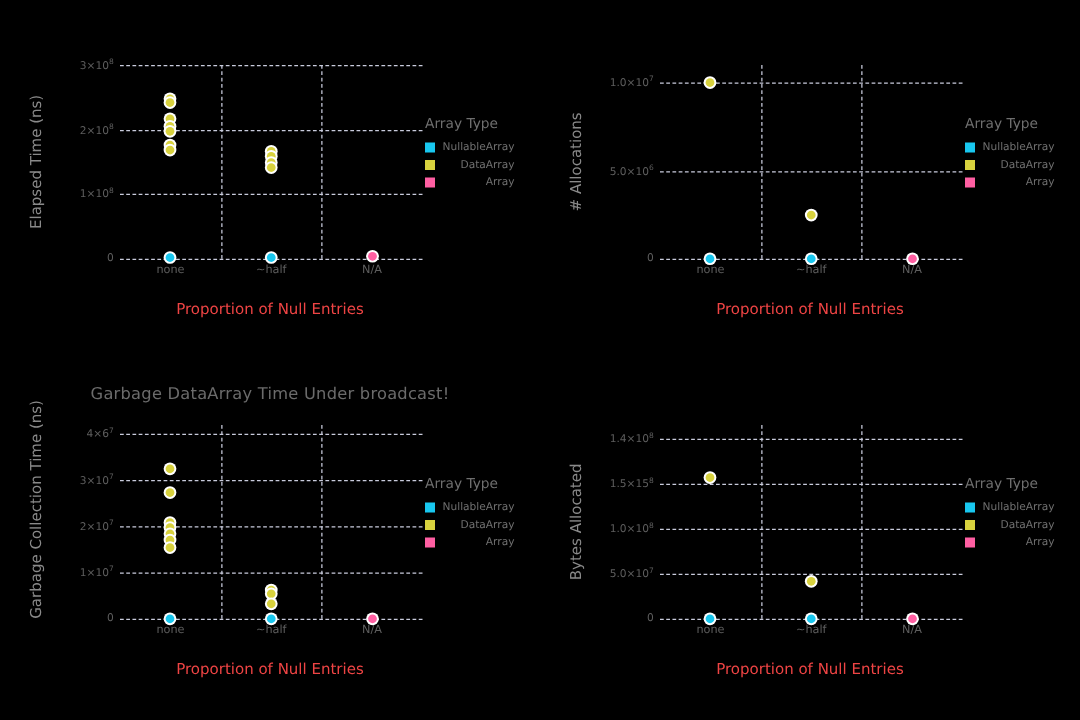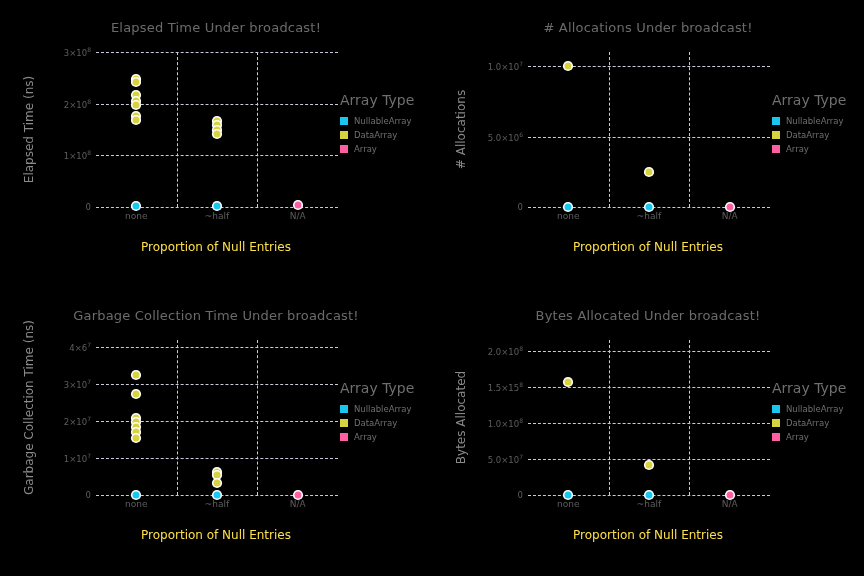--- a/index.html
+++ b/index.html
@@ -69,63 +69,63 @@
     color: #8a8a8a;
     font-size: 12px;
     white-space: nowrap;
     transform-origin: 0 0;
     transform: rotate(-90deg);
   }
   .xlabel {
     position: absolute;
     left: 0; width: 432px;
     text-align: center;
-    color: #fde047;
+    color: #ef4444;
     font-size: 12px;
     top: 240px;
     white-space: nowrap;
   }
 
   .pt {
     position: absolute;
     width: 7px; height: 7px;
     border-radius: 50%;
     transform: translate(-50%, -50%);
     box-shadow: 0 0 0 1.6px #ffffff;
   }
 
   .legend { position: absolute; }
   .legend-title {
     color: #6f6f6f;
-    font-size: 14px;
+    font-size: 11px;
     white-space: nowrap;
     margin-bottom: 6px;
   }
   .legend-row {
     display: flex; align-items: center;
     height: 13px;
     margin-bottom: 1px;
+    justify-content: space-between;
   }
   .legend-swatch {
     width: 8px; height: 8px;
     margin-right: 6px;
     flex: 0 0 auto;
   }
   .legend-text {
     color: #6f6f6f;
     font-size: 8.5px;
     white-space: nowrap;
   }
 </style>
 </head>
 <body>
 
 <div id="root">
     <div class="panel" style="left: 0px; top: 0px;">
-      <div class="p-title">Elapsed Time Under broadcast!</div>
       <div class="plot">
         <div class="gridline-h" style="top: 155px;"></div>
         <div class="ytick" style="top: 155px;"><span>0</span></div>
         <div class="gridline-h" style="top: 103.333px;"></div>
         <div class="ytick" style="top: 103.333px;"><span>1×10</span><sup>8</sup></div>
         <div class="gridline-h" style="top: 51.6667px;"></div>
         <div class="ytick" style="top: 51.6667px;"><span>2×10</span><sup>8</sup></div>
         <div class="gridline-h" style="top: 0px;"></div>
         <div class="ytick" style="top: 0px;"><span>3×10</span><sup>8</sup></div>
         <div class="xtick" style="left: 40.3333px;">none</div>
@@ -160,21 +160,20 @@
           <span class="legend-swatch" style="background: rgb(216, 210, 62);"></span>
           <span class="legend-text">DataArray</span>
         </div>
         <div class="legend-row">
           <span class="legend-swatch" style="background: rgb(255, 95, 162);"></span>
           <span class="legend-text">Array</span>
         </div>
       </div>
     </div>
     <div class="panel" style="left: 432px; top: 0px;">
-      <div class="p-title"># Allocations Under broadcast!</div>
       <div class="plot">
         <div class="gridline-h" style="top: 155px;"></div>
         <div class="ytick" style="top: 155px;"><span>0</span></div>
         <div class="gridline-h" style="top: 84.5455px;"></div>
         <div class="ytick" style="top: 84.5455px;"><span>5.0×10</span><sup>6</sup></div>
         <div class="gridline-h" style="top: 14.0909px;"></div>
         <div class="ytick" style="top: 14.0909px;"><span>1.0×10</span><sup>7</sup></div>
         <div class="xtick" style="left: 40.3333px;">none</div>
         <div class="gridline-v" style="left: 80.6667px;"></div>
         <div class="xtick" style="left: 121px;">~half</div>
@@ -198,21 +197,21 @@
           <span class="legend-swatch" style="background: rgb(216, 210, 62);"></span>
           <span class="legend-text">DataArray</span>
         </div>
         <div class="legend-row">
           <span class="legend-swatch" style="background: rgb(255, 95, 162);"></span>
           <span class="legend-text">Array</span>
         </div>
       </div>
     </div>
     <div class="panel" style="left: 0px; top: 288px;">
-      <div class="p-title">Garbage Collection Time Under broadcast!</div>
+      <div class="p-title">Garbage DataArray Time Under broadcast!</div>
       <div class="plot">
         <div class="gridline-h" style="top: 155px;"></div>
         <div class="ytick" style="top: 155px;"><span>0</span></div>
         <div class="gridline-h" style="top: 118.095px;"></div>
         <div class="ytick" style="top: 118.095px;"><span>1×10</span><sup>7</sup></div>
         <div class="gridline-h" style="top: 81.1905px;"></div>
         <div class="ytick" style="top: 81.1905px;"><span>2×10</span><sup>7</sup></div>
         <div class="gridline-h" style="top: 44.2857px;"></div>
         <div class="ytick" style="top: 44.2857px;"><span>3×10</span><sup>7</sup></div>
         <div class="gridline-h" style="top: 7.38095px;"></div>
@@ -248,32 +247,31 @@
           <span class="legend-swatch" style="background: rgb(216, 210, 62);"></span>
           <span class="legend-text">DataArray</span>
         </div>
         <div class="legend-row">
           <span class="legend-swatch" style="background: rgb(255, 95, 162);"></span>
           <span class="legend-text">Array</span>
         </div>
       </div>
     </div>
     <div class="panel" style="left: 432px; top: 288px;">
-      <div class="p-title">Bytes Allocated Under broadcast!</div>
       <div class="plot">
         <div class="gridline-h" style="top: 155px;"></div>
         <div class="ytick" style="top: 155px;"><span>0</span></div>
         <div class="gridline-h" style="top: 118.953px;"></div>
         <div class="ytick" style="top: 118.953px;"><span>5.0×10</span><sup>7</sup></div>
         <div class="gridline-h" style="top: 82.907px;"></div>
         <div class="ytick" style="top: 82.907px;"><span>1.0×10</span><sup>8</sup></div>
         <div class="gridline-h" style="top: 46.8605px;"></div>
         <div class="ytick" style="top: 46.8605px;"><span>1.5×15</span><sup>8</sup></div>
         <div class="gridline-h" style="top: 10.814px;"></div>
-        <div class="ytick" style="top: 10.814px;"><span>2.0×10</span><sup>8</sup></div>
+        <div class="ytick" style="top: 10.814px;"><span>1.4×10</span><sup>8</sup></div>
         <div class="xtick" style="left: 40.3333px;">none</div>
         <div class="gridline-v" style="left: 80.6667px;"></div>
         <div class="xtick" style="left: 121px;">~half</div>
         <div class="gridline-v" style="left: 161.333px;"></div>
         <div class="xtick" style="left: 201.667px;">N/A</div>
         <div class="pt" title="NullableArray" style="left: 40.3333px; top: 155px; background: rgb(24, 199, 239);"></div>
         <div class="pt" title="NullableArray" style="left: 121px; top: 155px; background: rgb(24, 199, 239);"></div>
         <div class="pt" title="DataArray" style="left: 40.3333px; top: 41.814px; background: rgb(216, 210, 62);"></div>
         <div class="pt" title="DataArray" style="left: 121px; top: 125.442px; background: rgb(216, 210, 62);"></div>
         <div class="pt" title="Array" style="left: 201.667px; top: 155px; background: rgb(255, 95, 162);"></div>

